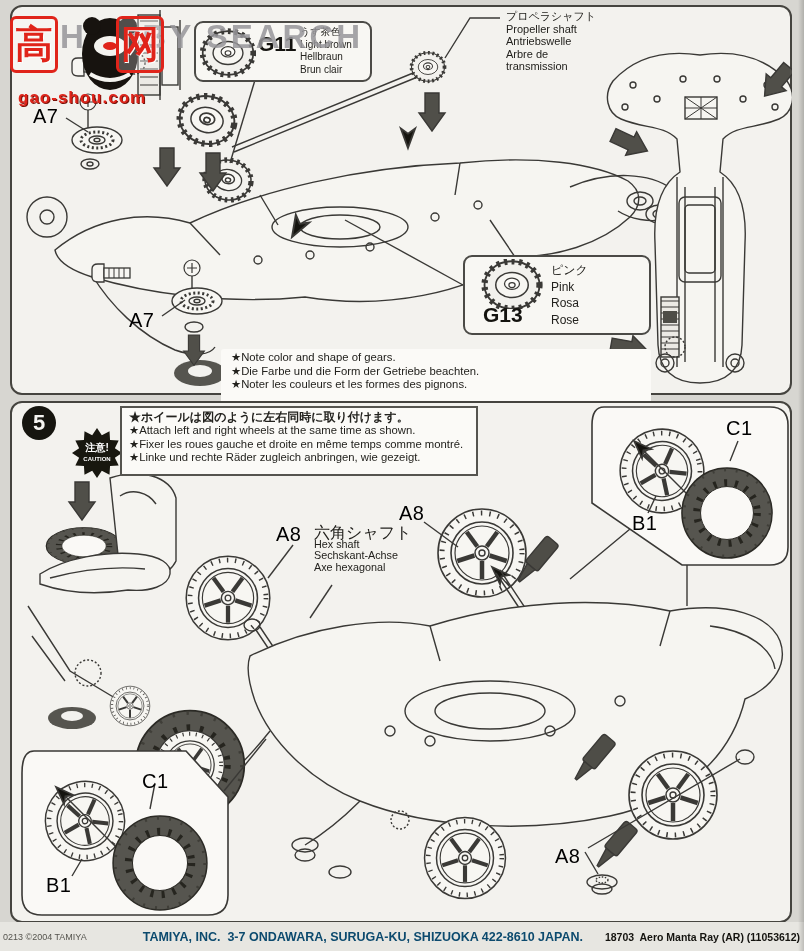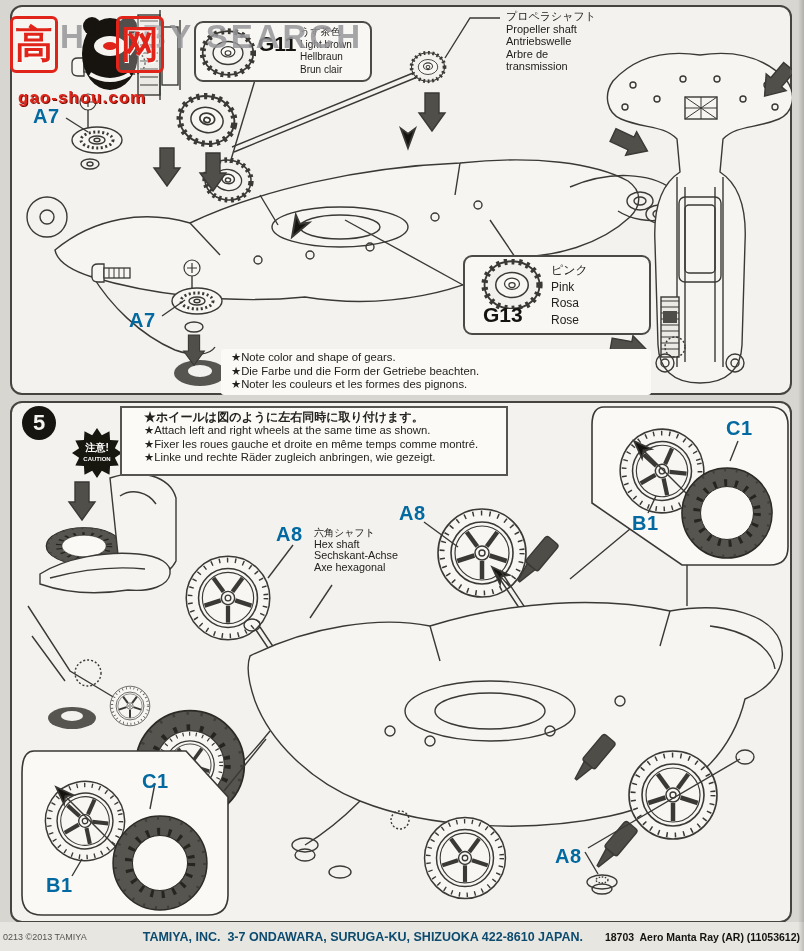--- a/index.html
+++ b/index.html
@@ -4,36 +4,36 @@
 <style>
   html,body{margin:0;padding:0;}
   #page{position:relative;width:804px;height:951px;background:#d7d6d1;overflow:hidden;
         font-family:"Liberation Sans",sans-serif;color:#1b1a17;}
   .panel{position:absolute;background:#f3f2ee;border:2px solid #45443f;border-radius:12px;}
   #top-panel{left:10px;top:5px;width:778px;height:386px;}
   #step5-panel{left:10px;top:401px;width:778px;height:518px;}
   svg.illus{position:absolute;pointer-events:none;}
   #top-illus{left:10px;top:5px;}
   #s5-illus{left:10px;top:401px;}
-  .part-label{position:absolute;font-weight:bold;font-size:20px;color:#0369a1;letter-spacing:.5px;}
+  .part-label{position:absolute;font-weight:normal;font-size:20px;color:#000000;letter-spacing:.5px;}
   .callout{position:absolute;background:#f8f7f3;border:2px solid #4b4a46;border-radius:9px;}
   .callout .code{position:absolute;font-weight:bold;font-size:21px;color:#14130f;}
   .ml{position:absolute;font-size:10px;line-height:12.5px;color:#23221e;}
   .ml .ja{font-weight:normal;}
   .notes{color:#23221e;}
   .notes div{white-space:nowrap;}
   #top-note-ja{position:absolute;left:243px;top:332px;font-weight:bold;font-size:12.5px;margin-top:43px;}
   #top-note-bar{position:absolute;left:221px;top:349px;width:420px;height:44px;background:#fbfaf7;
-                border-radius:3px;padding:2px 0 0 10px;font-size:11.3px;line-height:13.5px;}
+                border-radius:3px;padding:2px 0 12px 10px;font-size:11.3px;line-height:13.5px;}
   #step-circle{position:absolute;left:22px;top:406px;width:34px;height:34px;border-radius:50%;
                background:#16150f;color:#f6f5f1;font-weight:bold;font-size:22px;text-align:center;
                line-height:34px;}
   #caution-badge{position:absolute;left:72px;top:428px;width:50px;height:50px;}
   #s5-notes{position:absolute;left:120px;top:406px;width:340px;height:60px;background:#fbfaf7;
-            border:2px solid #55544f;padding:3px 22px;font-size:11.3px;line-height:13.4px;}
+            border:2px solid #55544f;padding:3px 7px;font-size:11.3px;line-height:13.4px;}
   #s5-notes .ja{font-weight:bold;font-size:12px;}
   #prop-label{left:506px;top:10px;width:100px;font-size:11px;line-height:12.5px;}
   #hex-label{left:314px;top:527px;width:118px;font-size:10.8px;line-height:11.5px;}
   #footer{position:absolute;left:0;top:922px;width:804px;height:29px;background:#e7e6e1;
           display:flex;align-items:center;}
   #footer span{white-space:pre;}
   #footer .f-left{margin-left:3px;font-size:9px;color:#55544e;}
   #footer .f-center{margin-left:56px;font-size:12.5px;font-weight:bold;color:#0c4a6e;}
   #footer .f-right{margin-left:auto;margin-right:4px;font-size:10.5px;font-weight:600;color:#14130f;}
   
@@ -363,28 +363,28 @@
 
   <div class="part-label" style="left:399px;top:502px">A8</div>
   <div class="part-label" style="left:276px;top:523px">A8</div>
   <div class="part-label" style="left:555px;top:845px">A8</div>
   <div class="part-label" style="left:726px;top:417px">C1</div>
   <div class="part-label" style="left:632px;top:512px">B1</div>
   <div class="part-label" style="left:142px;top:770px">C1</div>
   <div class="part-label" style="left:46px;top:874px">B1</div>
 
   <div class="ml notes" id="hex-label" style="position:absolute">
-    <div class="ja" style="font-size:10px">六角シャフト</div>
+    <div class="ja" style="font-size:16px">六角シャフト</div>
     <div>Hex shaft</div>
     <div>Sechskant-Achse</div>
     <div>Axe hexagonal</div>
   </div>
 
   <div id="footer">
-    <span class="f-left">0213 ©2013 TAMIYA</span>
+    <span class="f-left">0213 ©2004 TAMIYA</span>
     <span class="f-center">TAMIYA, INC.  3-7 ONDAWARA, SURUGA-KU, SHIZUOKA 422-8610 JAPAN.</span>
     <span class="f-right">18703  Aero Manta Ray (AR) (11053612)</span>
   </div>
 
   <div id="watermark">
     <span class="wm-site">HOBBY SEARCH</span>
     <span class="wm-box" style="left:6px;top:12px">高</span>
     <svg width="64" height="90" style="position:absolute;left:74px;top:8px">
       <ellipse cx="32" cy="42" rx="28" ry="36" fill="#17130f"></ellipse>
       <circle cx="14" cy="14" r="9" fill="#17130f"></circle>

